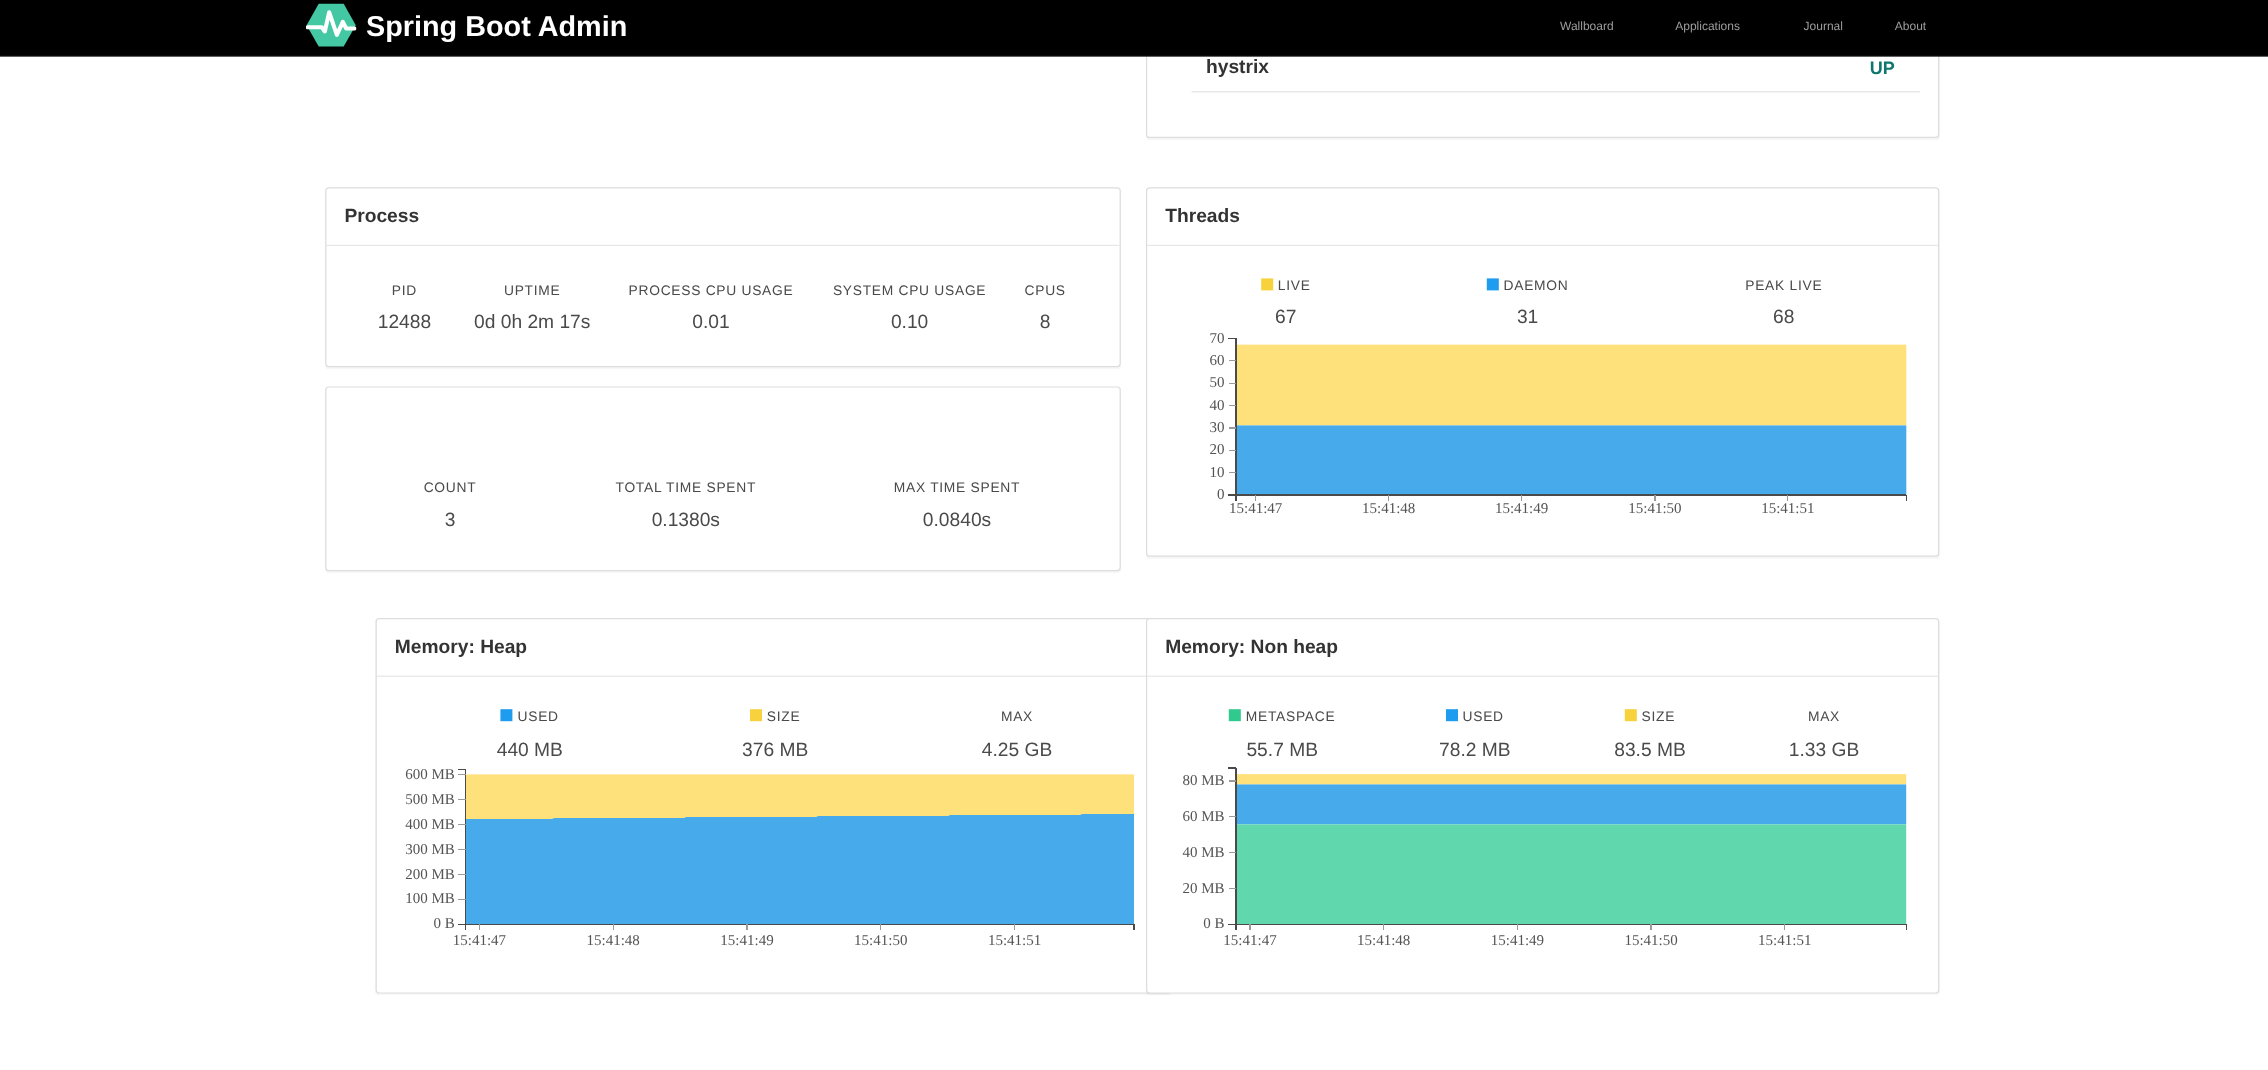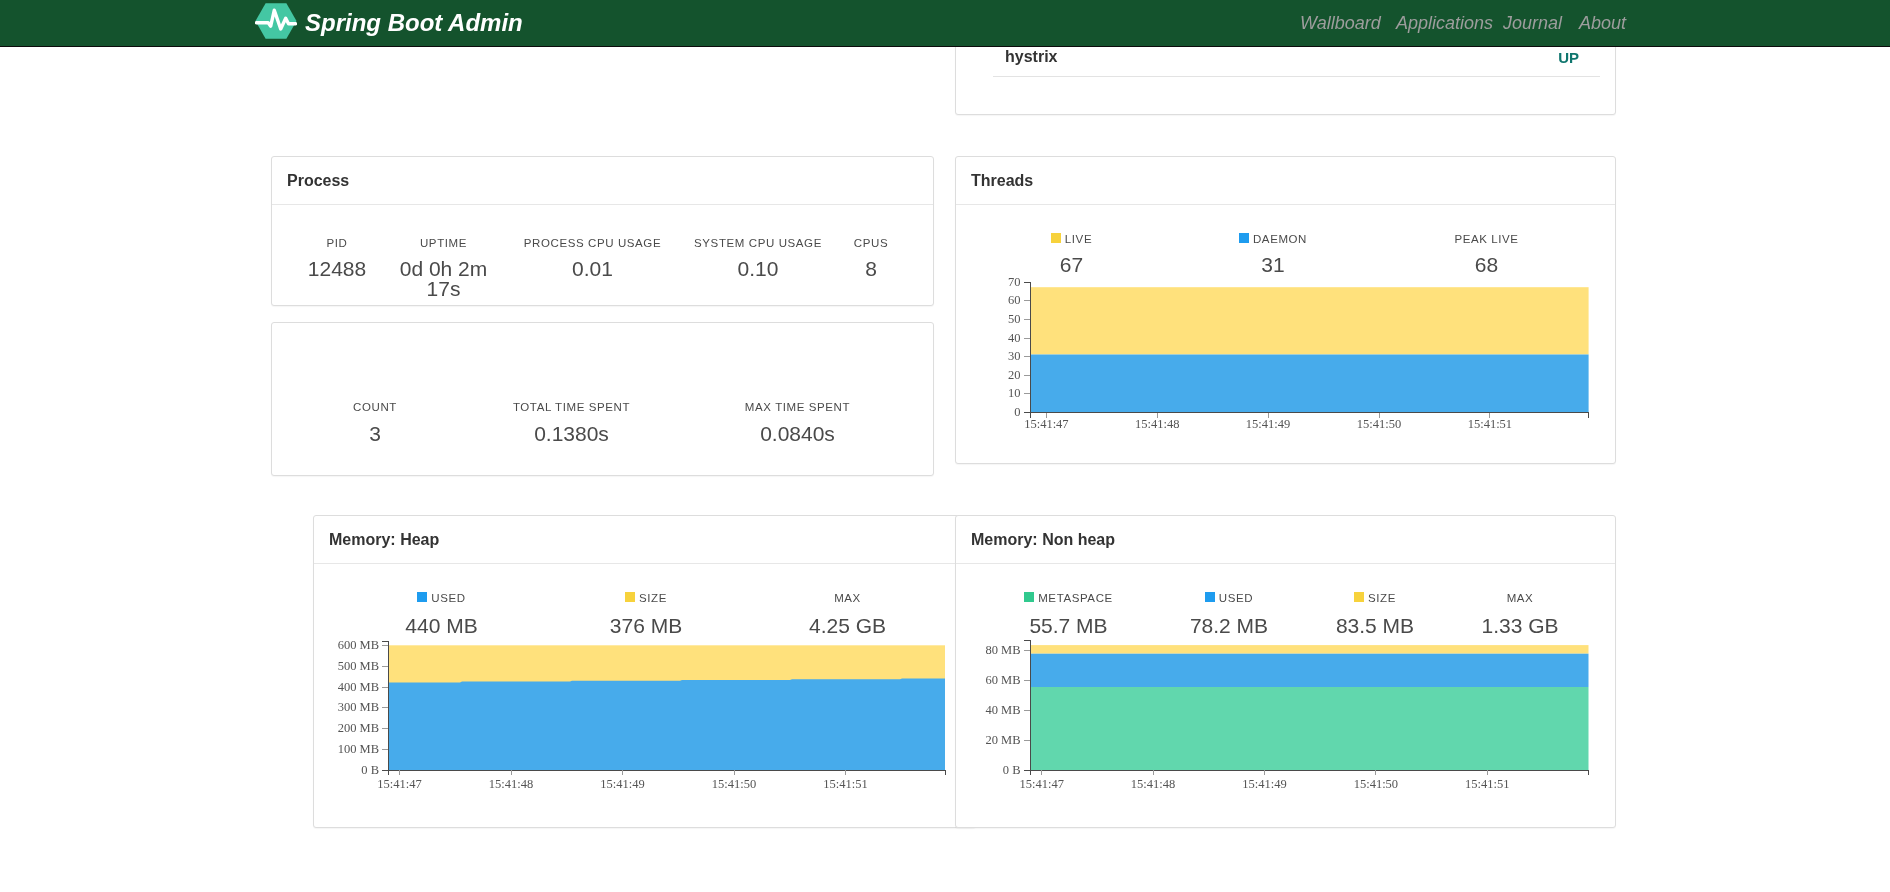--- a/index.html
+++ b/index.html
@@ -1,25 +1,25 @@
 <!DOCTYPE html>
 <html><head>
 <meta charset="utf-8">
 <style>
 html,body{margin:0;padding:0;background:#fff;}
 body{width:1890px;height:892px;overflow:hidden;position:relative;font-family:"Liberation Sans",sans-serif;}
-.navbar{position:absolute;left:0;top:0;width:1890px;height:46px;background:#14532d;border-bottom:1px solid #0c0c0c;z-index:10;font-style:italic;}
+.navbar{position:absolute;left:0;top:0;width:1890px;height:46px;background:#000000;border-bottom:1px solid #0c0c0c;z-index:10;}
 .brand{position:absolute;left:305px;top:0;height:46px;line-height:46px;color:#fff;font-size:24px;font-weight:bold;}
-.navlink{position:absolute;top:0;height:46px;line-height:46px;color:#9d9d9d;font-size:18px;}
+.navlink{position:absolute;top:0;height:46px;line-height:46px;color:#9d9d9d;font-size:10px;}
 .panel{position:absolute;background:#fff;border:1px solid #ddd;border-radius:3px;box-shadow:0 1px 1px rgba(0,0,0,.04);}
 .phead{position:absolute;left:0;top:0;right:0;height:48px;padding:15px 15px 0 15px;box-sizing:border-box;font-size:16px;font-weight:bold;color:#333;border-bottom:1px solid #e7e7e7;}
 .trow{position:absolute;left:15px;right:15px;display:flex;}
 .trow div{text-align:center;flex:0 0 auto;}
 .th{font-size:11.5px;color:#4a4a4a;letter-spacing:0.6px;line-height:16px;}
-.td{font-size:21px;color:#4a4a4a;line-height:20px;}
+.td{font-size:16px;color:#4a4a4a;line-height:20px;}
 .sq{display:inline-block;width:10px;height:10px;margin-right:4px;vertical-align:0px;}
 svg text{font-family:"Liberation Serif",serif;font-size:12.5px;fill:#545454;}
 </style>
 </head>
 <body>
 
 <div class="navbar">
 <svg style="position:absolute;left:255px;top:2px" width="42" height="38" viewBox="0 0 42 38">
 <polygon points="0.5,19 10.6,1.2 31.4,1.2 41.5,19 31.4,36.8 10.6,36.8" fill="#44c7a3"></polygon>
 <polyline points="1.5,20.7 13.2,20.7 15.7,24.2 19.3,8.2 25.7,27.0 30.7,16.3 33.5,21.7 40.5,21.7" fill="none" stroke="#fff" stroke-width="3.4" stroke-linecap="round" stroke-linejoin="round"></polyline>

